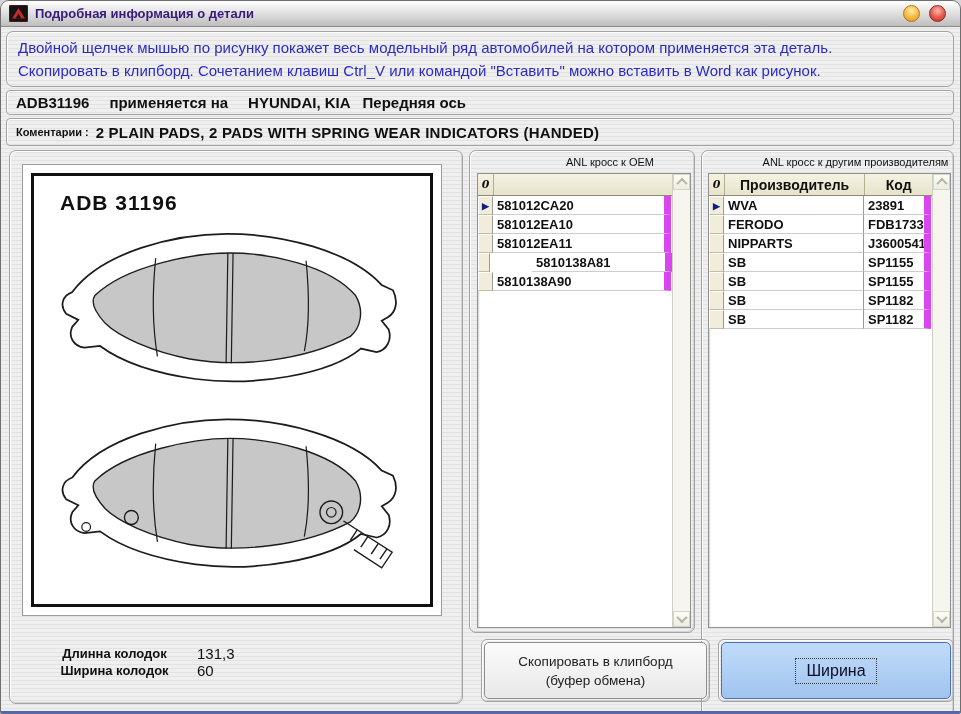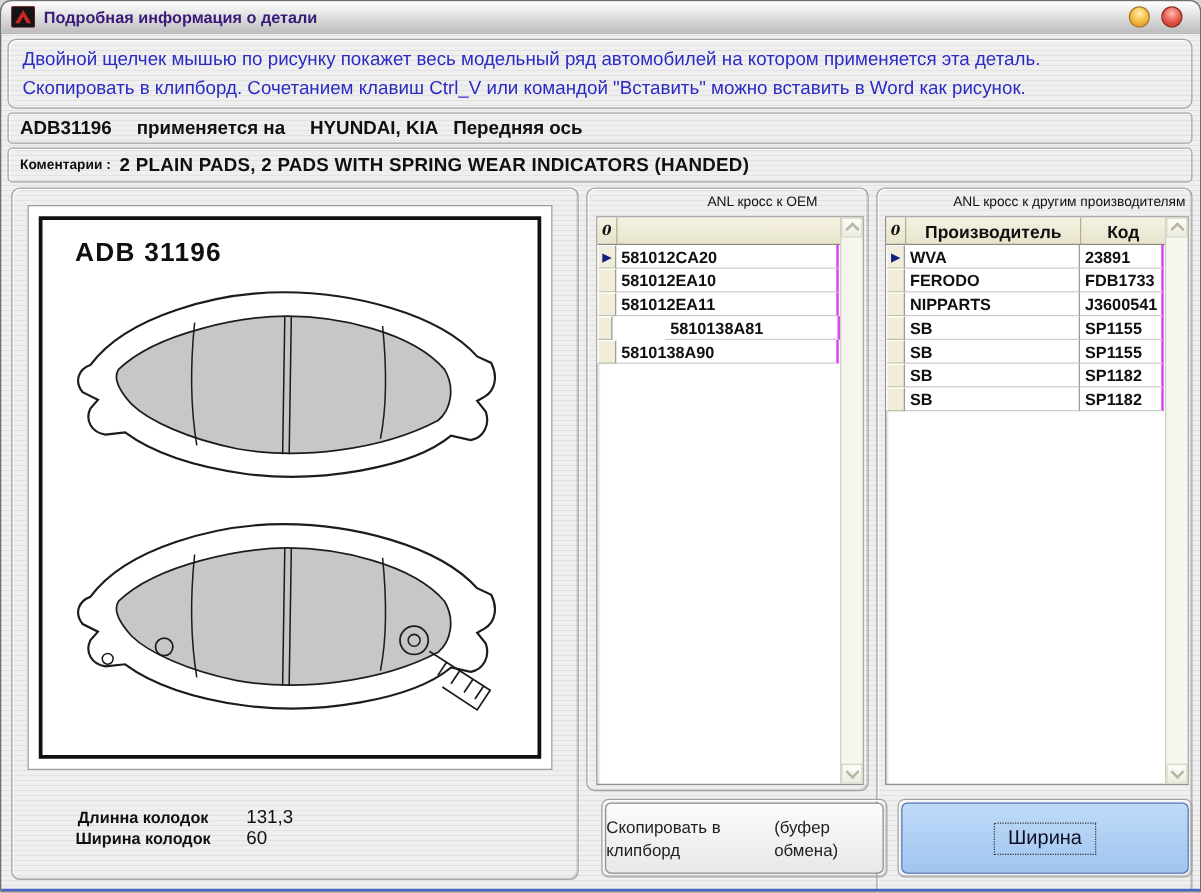--- a/index.html
+++ b/index.html
@@ -63,35 +63,35 @@
   .grid-header{display:flex;height:21px;background:linear-gradient(#f5f2e1,#e7e3cc);
     border-bottom:1px solid #8a8a7a;font-weight:bold;font-size:14px;align-items:stretch;color:#101010;}
   .hdr-ind{width:15px;border-right:1px solid #b3af93;font-style:italic;font-size:11px;
     font-family:"DejaVu Serif",serif;display:flex;align-items:center;justify-content:center;}
   .hdr-cell{display:flex;align-items:center;justify-content:center;}
   .grid-row{display:flex;height:19px;align-items:stretch;font-weight:bold;font-size:13px;color:#101010;}
   .ind-cell{width:15px;background:#f0edda;border:1px solid #fff;border-right:1px solid #9a9a9a;
     border-bottom:1px solid #c2bfa6;box-sizing:border-box;display:flex;align-items:center;
     justify-content:center;font-size:9px;color:#10207f;}
   .data-cell{display:flex;align-items:center;padding-left:4px;border-bottom:1px solid #cdcdcd;
-    border-right:2px solid #d946ef;box-sizing:border-box;white-space:nowrap;overflow:hidden;}
+    border-right:7px solid #d946ef;box-sizing:border-box;white-space:nowrap;overflow:hidden;}
   
   .vscroll{position:absolute;top:0;right:0;bottom:0;width:17px;background:#f6f6ee;
     border-left:1px solid #cfcfc2;}
   .scroll-btn{position:absolute;left:0;width:100%;height:16px;display:flex;align-items:center;
     justify-content:center;background:linear-gradient(#fdfdf8,#ecece0);border:1px solid #d6d6c8;
     box-sizing:border-box;}
   .scroll-btn.up{top:0;}
   .scroll-btn.down{bottom:0;}
   .chev{width:6px;height:6px;border-left:2px solid #b5b5a2;border-top:2px solid #b5b5a2;}
   .chev.up{transform:rotate(45deg) translate(1px,1px);}
   .chev.down{transform:rotate(225deg) translate(1px,1px);}
   
   .btn-copy{position:absolute;left:2px;top:2px;right:2px;bottom:2px;border:1px solid #8f8f8f;
-    border-radius:5px;background:linear-gradient(#fbfbfb,#e8e8e8);display:flex;flex-direction:row;
+    border-radius:5px;background:linear-gradient(#fbfbfb,#e8e8e8);display:flex;flex-direction:column;
     align-items:center;justify-content:center;font-size:13.5px;line-height:19px;color:#222;
     font-family:"Liberation Sans",sans-serif;cursor:default;}
   .btn-back{position:absolute;left:2px;top:2px;right:2px;bottom:2px;border:1px solid #4a72b8;
     border-radius:5px;background:linear-gradient(#c0dbf9,#a0c4ef);display:flex;align-items:center;
     justify-content:center;cursor:default;}
   .btn-back .focus-rect{border:1px dotted #3a3a3a;padding:3px 10px;font-size:16px;color:#0e0e26;
     font-family:"Liberation Sans",sans-serif;}
   .bottom-strip{position:absolute;left:0;right:0;bottom:0;height:2px;background:#4a63c8;}
 </style>
 </head>

